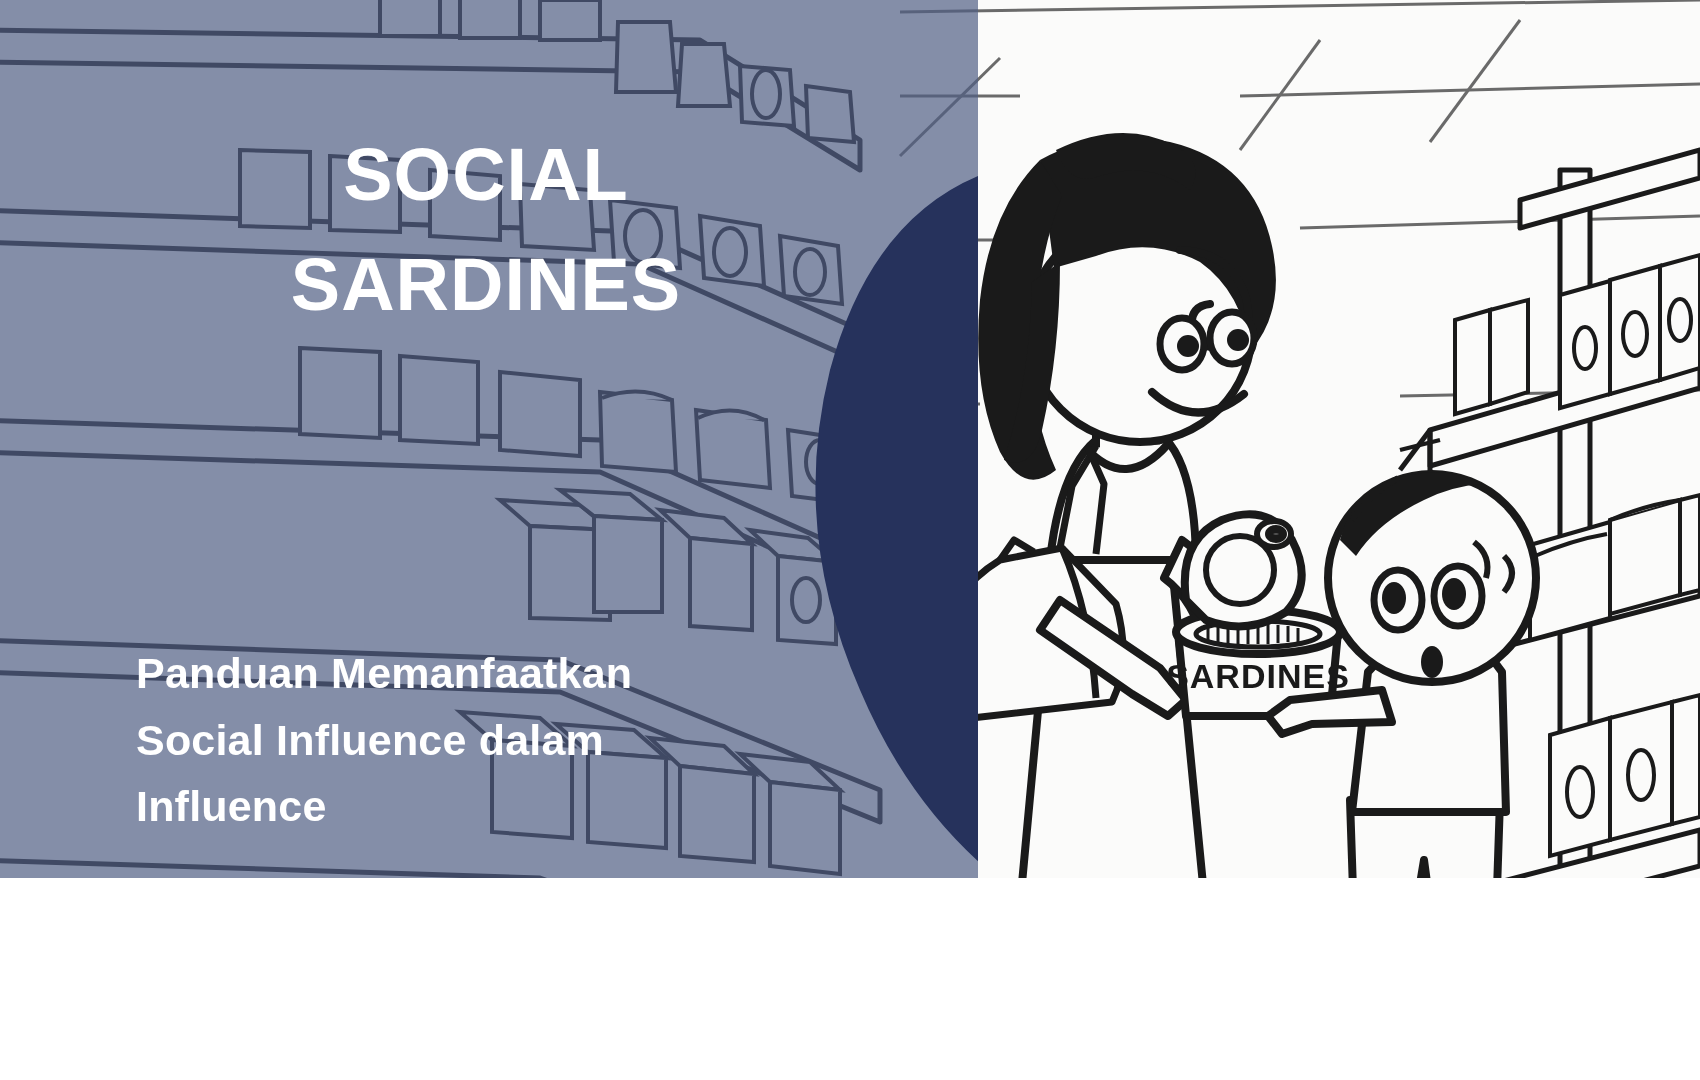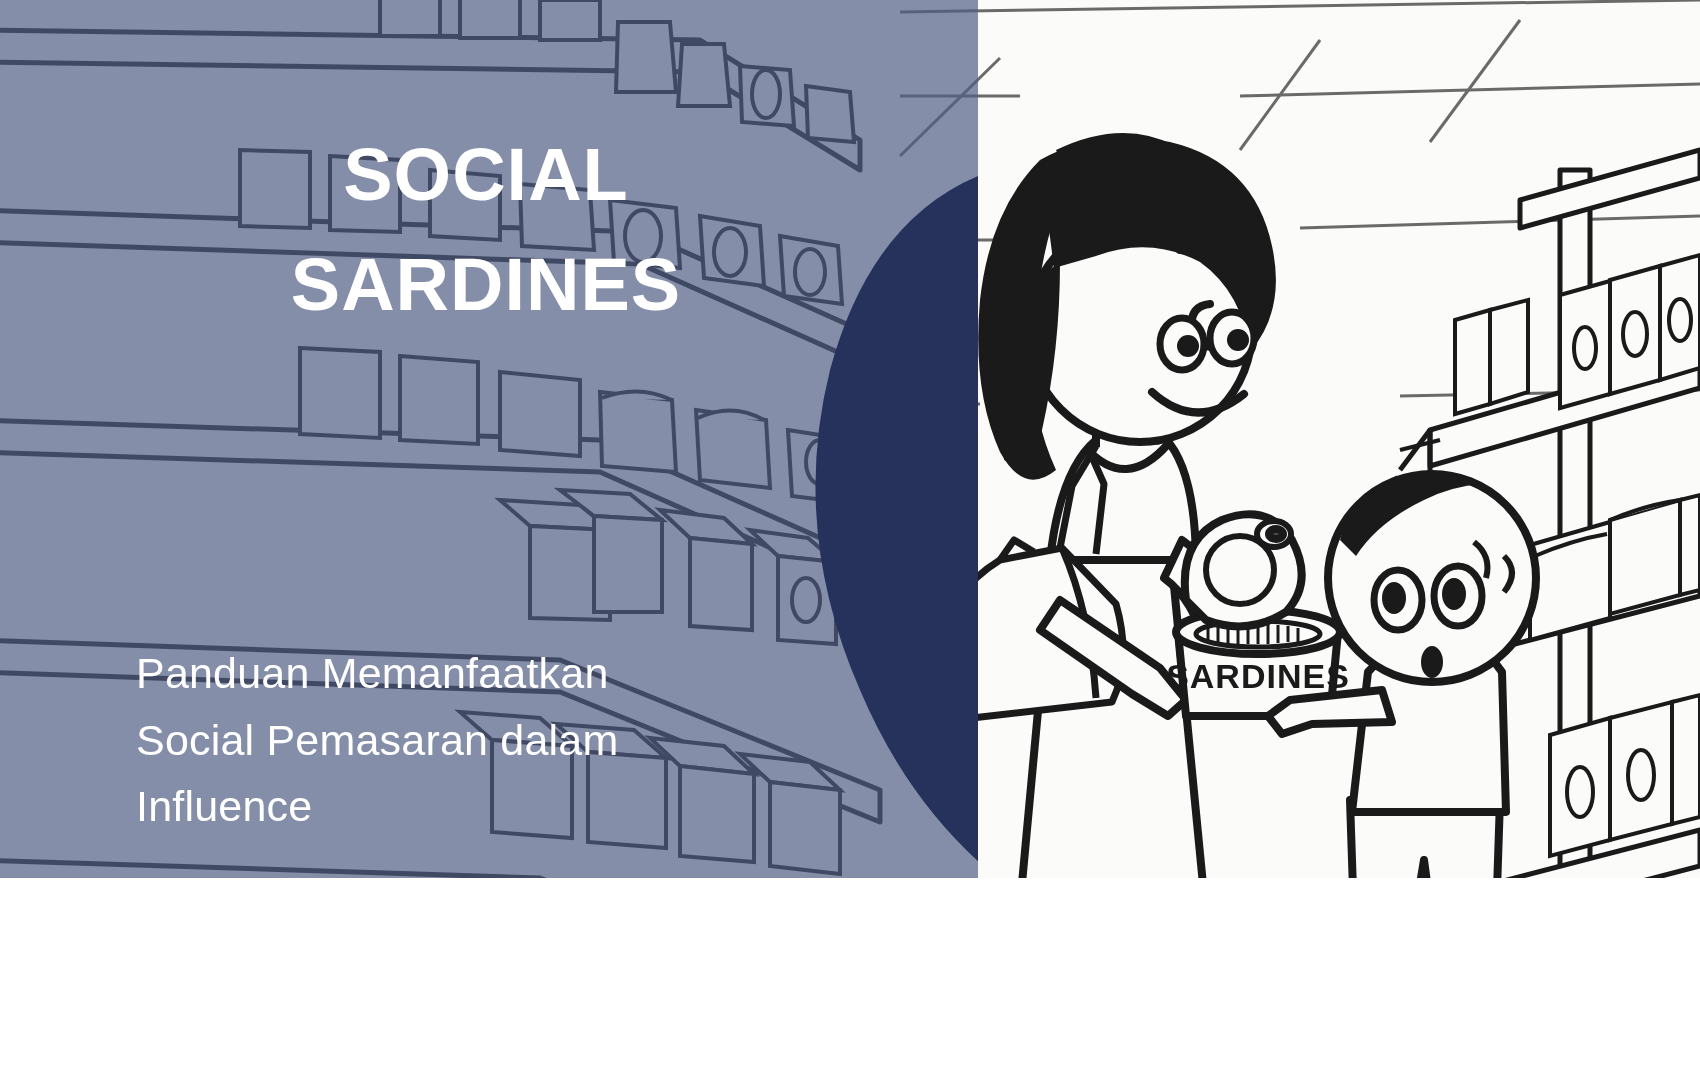--- a/index.html
+++ b/index.html
@@ -75,21 +75,21 @@
   #subtitle-block {
     position: absolute;
     left: 136px;
     top: 640px;
     width: 660px;
     z-index: 40;
   }
   .subtitle-line {
     color: #ffffff;
     font-size: 43px;
-    font-weight: normal;
+    font-weight: bold;
     line-height: 1.55;
     letter-spacing: 0.2px;
     font-family: "Liberation Sans", sans-serif;
   }
 </style>
 </head>
 <body>
 
 <div id="slide">
 
@@ -402,17 +402,17 @@
     </svg>
   </div>
 
   <div id="title-block">
     <div class="title-line">SOCIAL</div>
     <div class="title-line">SARDINES</div>
   </div>
 
   <div id="subtitle-block">
     <div class="subtitle-line">Panduan Memanfaatkan</div>
-    <div class="subtitle-line">Social Pemasaran dalam</div>
+    <div class="subtitle-line">Social Influence dalam</div>
     <div class="subtitle-line">Influence</div>
   </div>
 
 </div>
 
 </body></html>

